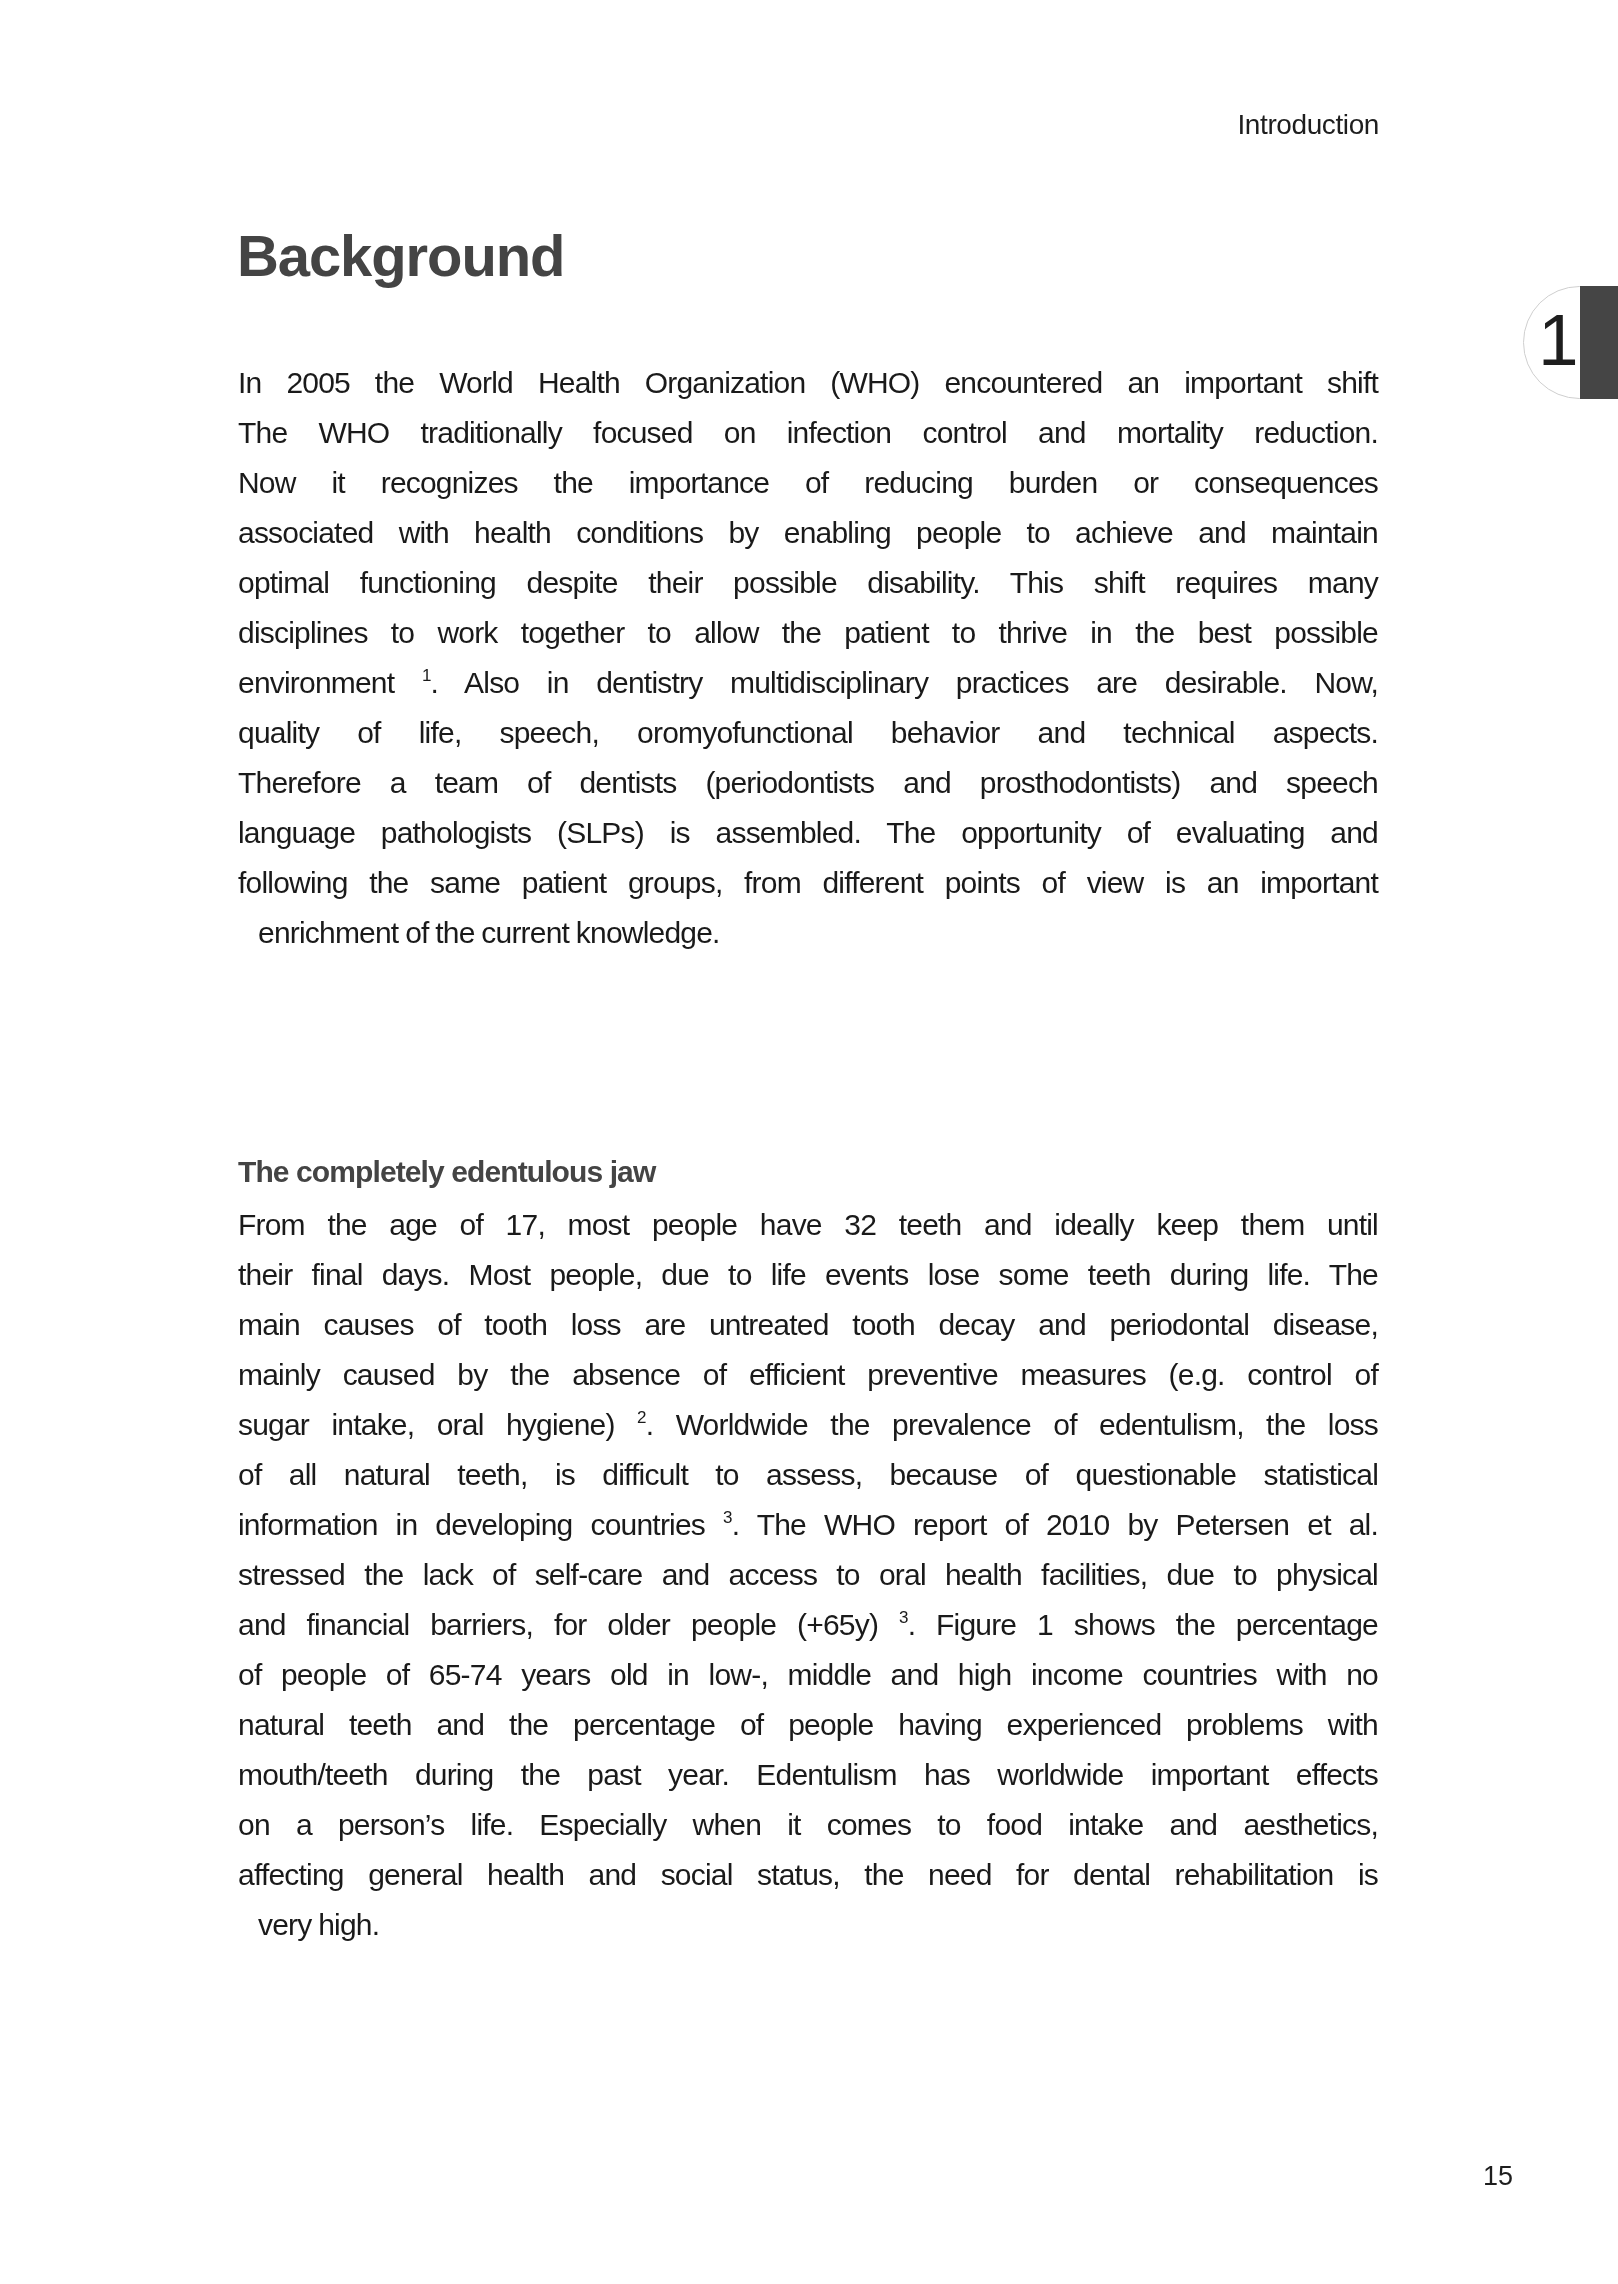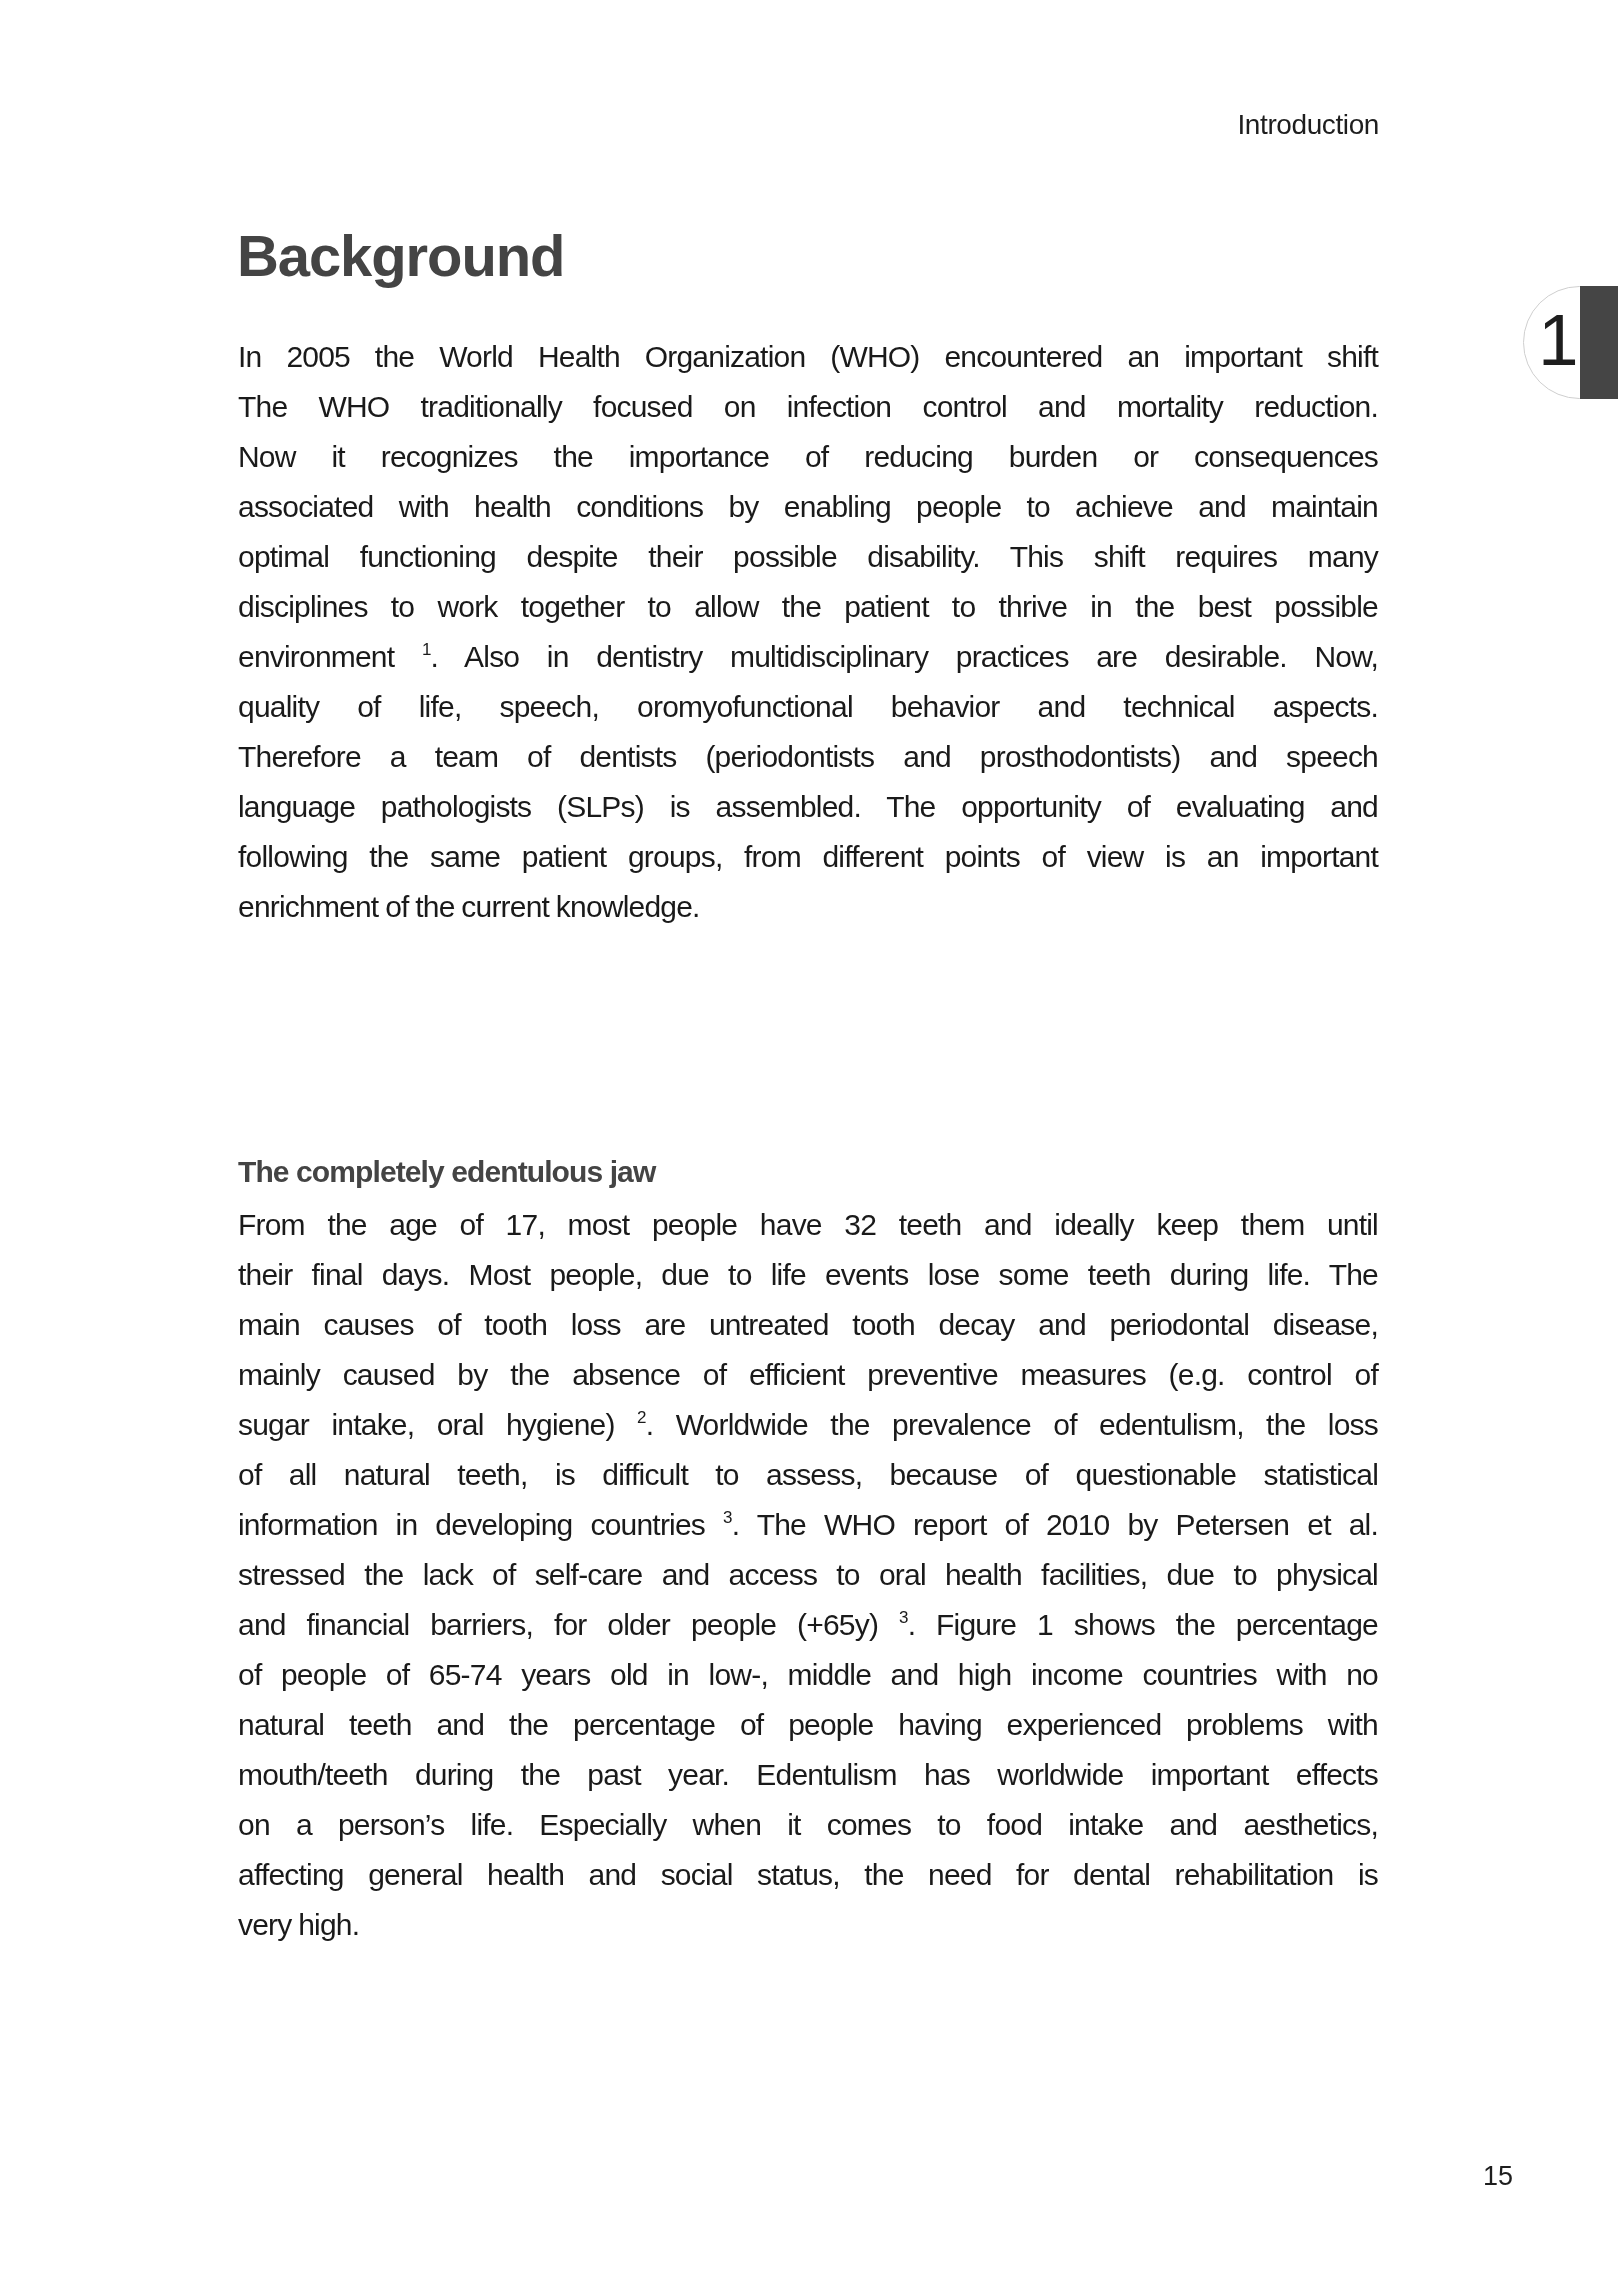--- a/index.html
+++ b/index.html
@@ -73,37 +73,38 @@
       font-weight: bold;
       color: #444444;
       letter-spacing: -0.9px;
     }
     .paragraph {
       position: absolute;
       left: 238px;
       width: 1140px;
       margin: 0;
     }
-    .para-1 { top: 332px; }
+    .para-1 { top: 358px; }
     .para-2 { top: 1200px; }
     .line {
       display: block;
       height: 50px;
       line-height: 50px;
       font-size: 30px;
       letter-spacing: -0.8px;
       word-spacing: -0.8px;
       text-align: justify;
       text-align-last: justify;
       white-space: nowrap;
       color: #1a1a1a;
     }
     .line.last {
       text-align: left;
       text-align-last: left;
+      margin-left: 20px;
     }
     sup {
       font-size: 17px;
       line-height: 0;
       vertical-align: 12px;
     }
     .page-number {
       position: absolute;
       top: 2158px;
       left: 1483px;

